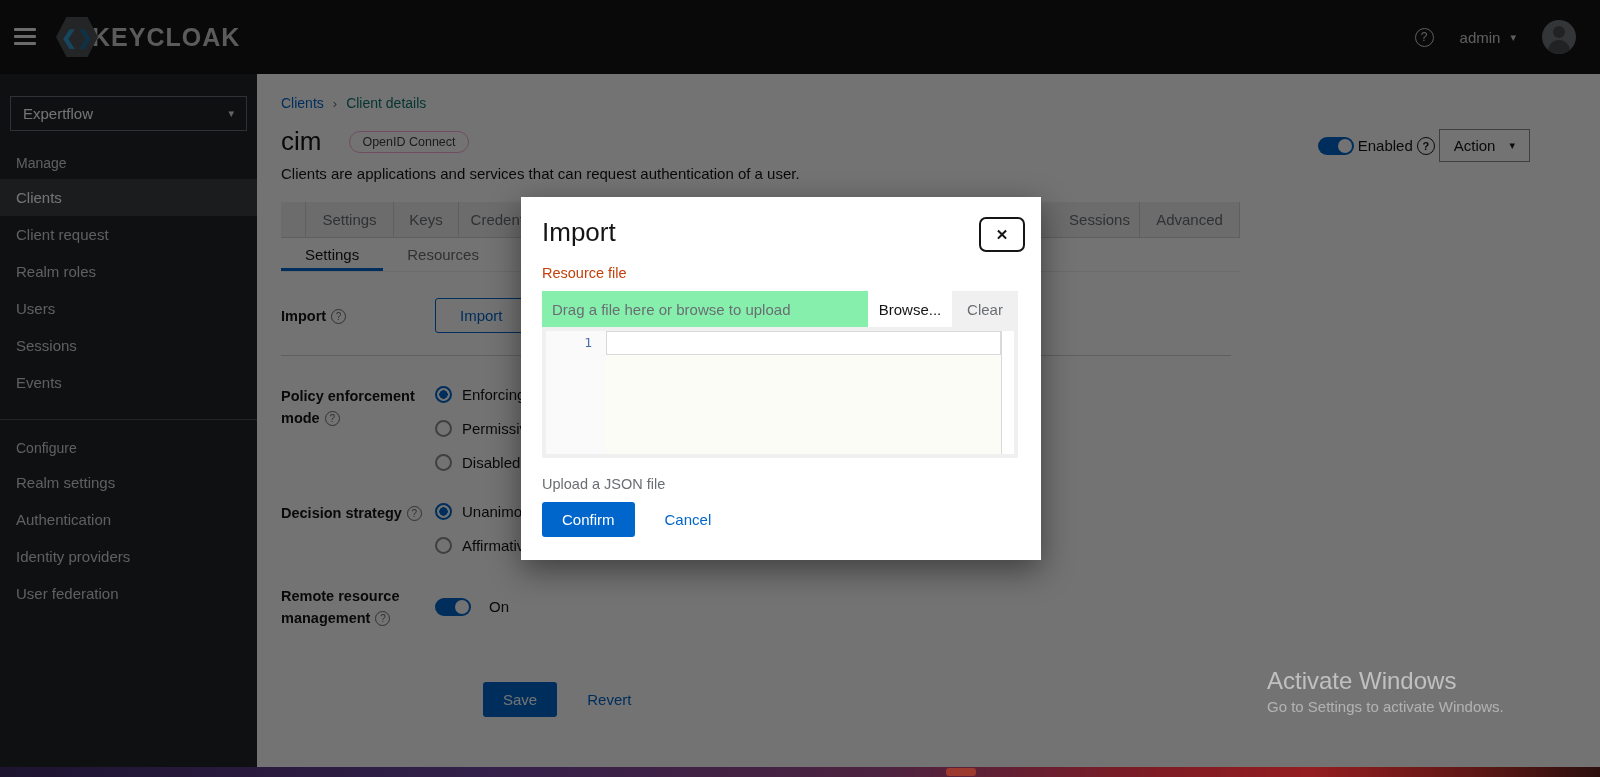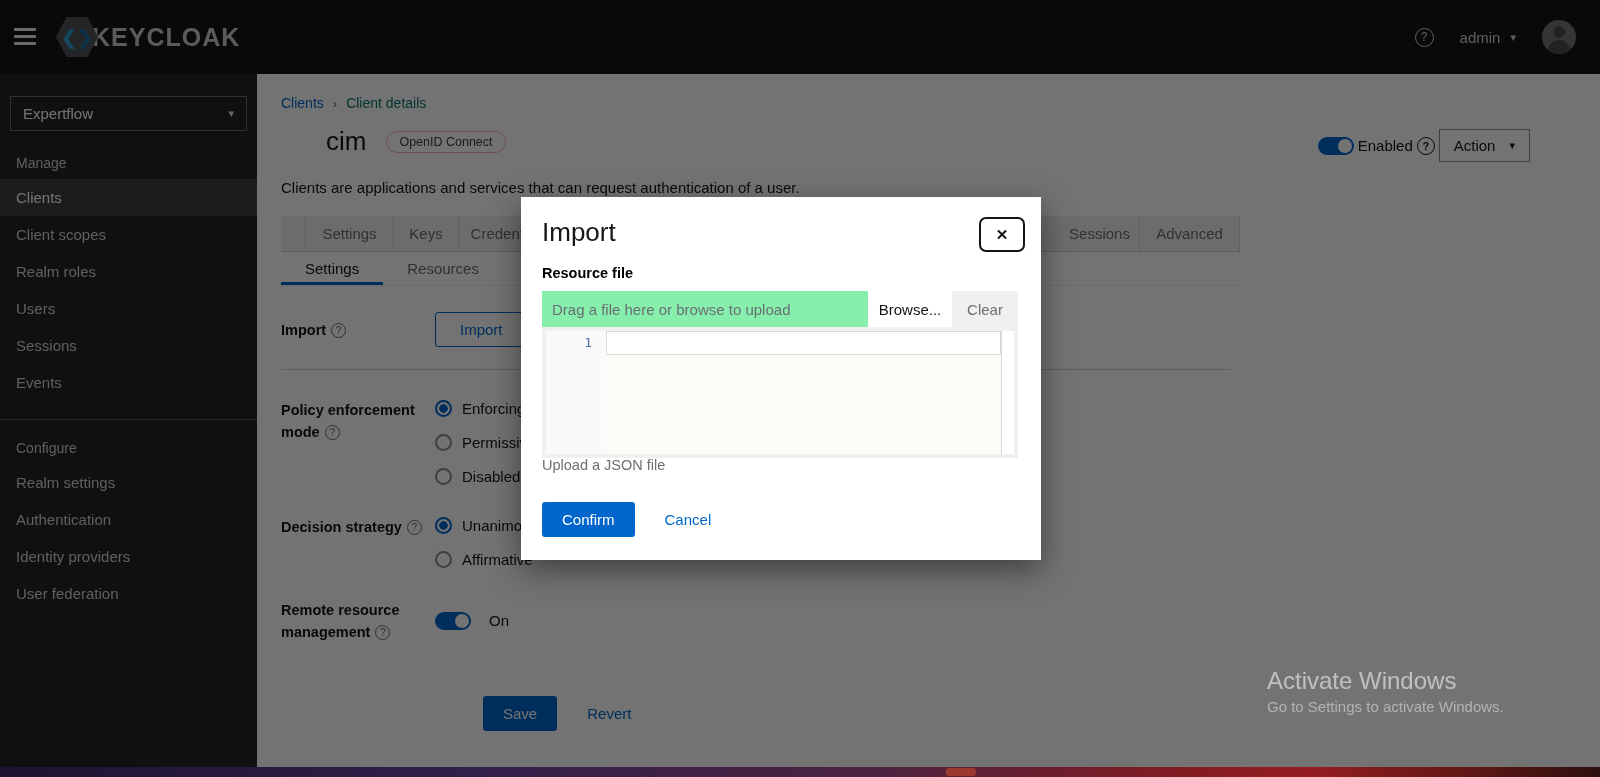--- a/index.html
+++ b/index.html
@@ -35,24 +35,24 @@
   .nav-item.current { background:#3c3f42; color:#fff; }
   .nav-divider { border-top:1px solid #4f5255; margin-top:18px; }
 
   
   .main { position:absolute; left:257px; top:74px; width:1343px; height:693px; background:#fff; }
   .breadcrumb { padding:21px 0 0 24px; font-size:14px; display:flex; gap:9px; align-items:center; }
   .breadcrumb a { color:#0066cc; text-decoration:none; cursor:pointer; }
   .crumb-sep { color:#6a6e73; font-size:13px; }
   .crumb-current { color:#0f766e; }
   .page-head { position:relative; padding:15px 0 0 24px; }
-  .page-title-row { display:flex; align-items:center; gap:20px;margin-left:45px; }
+  .page-title-row { display:flex; align-items:center; gap:28px; }
   .page-title { font-size:26px; color:#151515; font-weight:400; }
   .badge-pill { border:1px solid #f9a8d4; border-radius:14px; padding:3px 12px; font-size:12.5px; color:#3c3f42; }
-  .page-desc { margin-top:22px; font-size:15px; color:#151515; }
+  .page-desc { margin-top:8px; font-size:15px; color:#151515; }
   .head-controls { position:absolute; right:70px; top:18px; display:flex; align-items:center; gap:4px; }
   .switch { width:36px; height:18px; border-radius:9px; background:#0066cc; position:relative; cursor:pointer; }
   .switch::after { content:""; position:absolute; right:2px; top:2px; width:14px; height:14px; border-radius:50%; background:#fff; }
   .enabled-lbl { font-size:15px; color:#151515; }
   .help-dark { width:18px; height:18px; border:1.5px solid #151515; border-radius:50%; color:#151515; font-size:11px;
                display:flex; align-items:center; justify-content:center; font-weight:bold; cursor:pointer; }
   .action-btn { border:1px solid #8a8d90; background:#fff; color:#151515; font-size:15px; padding:7px 14px;
                 display:flex; gap:14px; align-items:center; cursor:pointer; }
   .action-btn .caret { color:#151515; }
 
@@ -86,34 +86,34 @@
   .link-btn { color:#0066cc; font-size:15px; text-decoration:none; cursor:pointer; }
 
   
   .overlay { position:absolute; left:0; top:0; width:1600px; height:767px; background:rgba(0,0,0,0.55); z-index:40; }
   .modal { position:absolute; left:521px; top:197px; width:520px; height:363px; background:#fff; z-index:50;
            box-shadow:0 10px 30px rgba(0,0,0,.45); }
   .modal-title { position:absolute; left:21px; top:20px; font-size:26px; font-weight:400; color:#151515; }
   .modal-close { position:absolute; right:16px; top:20px; width:46px; height:35px; background:#fff;
                  border:2px solid #151515; border-radius:7px; font-size:15px; font-weight:bold; color:#151515;
                  display:flex; align-items:center; justify-content:center; cursor:pointer; }
-  .res-label { position:absolute; left:21px; top:68px; font-size:14.5px; font-weight:700; color:#000000; }
+  .res-label { position:absolute; left:21px; top:68px; font-size:14.5px; font-weight:400; color:#c2410c; }
   .upload-bar { position:absolute; left:21px; top:94px; width:476px; height:36px; display:flex; font-size:15px; }
   .upload-input { flex:1; background:#86efac; color:#6a6e73; display:flex; align-items:center; padding-left:10px; cursor:pointer; }
   .browse-btn { flex:0 0 84px; background:#fff; color:#151515; display:flex; align-items:center; justify-content:center;
                 border:none; font-size:15px; cursor:pointer; }
   .clear-btn { flex:0 0 66px; background:#f0f0f0; color:#6a6e73; display:flex; align-items:center; justify-content:center;
                border:none; font-size:15px; cursor:pointer; }
   .editor { position:absolute; left:21px; top:130px; width:476px; height:131px; background:#f0f0f0; padding:4px; display:flex; }
   .editor-gutter { flex:0 0 60px; background:#fafafa; text-align:right; padding:4px 14px 0 0;
                    font-family:"DejaVu Sans Mono", monospace; font-size:13px; color:#4a6fa5; }
   .editor-body { flex:1; background:#fcfcf6; position:relative; }
   .editor-line1 { position:absolute; left:0; top:0; right:13px; height:24px; background:#fff; border:1px solid #d9d9d9; }
   .editor-scroll { position:absolute; right:0; top:0; bottom:0; width:13px; background:#fff; border-left:1px solid #d9d9d9; cursor:pointer; }
-  .modal-helper { position:absolute; left:21px; top:260px; font-size:14.5px; color:#6a6e73; }
+  .modal-helper { position:absolute; left:21px; top:279px; font-size:14.5px; color:#6a6e73; }
   .modal-actions { position:absolute; left:21px; top:305px; display:flex; align-items:center; gap:30px; }
 
   
   .watermark { position:absolute; left:1267px; top:667px; z-index:60; pointer-events:none; }
   .watermark .l1 { font-size:24px; color:rgba(255,255,255,.55); }
   .watermark .l2 { font-size:15px; color:rgba(255,255,255,.45); margin-top:3px; }
   .bottom-strip { position:absolute; left:0; bottom:0; width:1600px; height:10px; z-index:60;
     background:linear-gradient(90deg,#1d1430 0%,#33204a 30%,#4c2340 55%,#7e1c24 72%,#941d20 82%,#5f1815 92%,#2c100e 100%); }
   .strip-blob { position:absolute; left:946px; top:1px; width:30px; height:8px; border-radius:3px; background:#9c3a30; }
 </style>
@@ -146,21 +146,21 @@
   </header>
 
   <aside class="sidebar">
     <div class="realm-select">
       <span>Expertflow</span>
       <span class="caret">▾</span>
     </div>
     <nav>
       <div class="nav-section-title">Manage</div>
       <div class="nav-item current">Clients</div>
-      <div class="nav-item">Client scopes</div>
+      <div class="nav-item">Client request</div>
       <div class="nav-item">Realm roles</div>
       <div class="nav-item">Users</div>
       <div class="nav-item">Sessions</div>
       <div class="nav-item">Events</div>
       <div class="nav-divider"></div>
       <div class="nav-section-title">Configure</div>
       <div class="nav-item">Realm settings</div>
       <div class="nav-item">Authentication</div>
       <div class="nav-item">Identity providers</div>
       <div class="nav-item">User federation</div>

